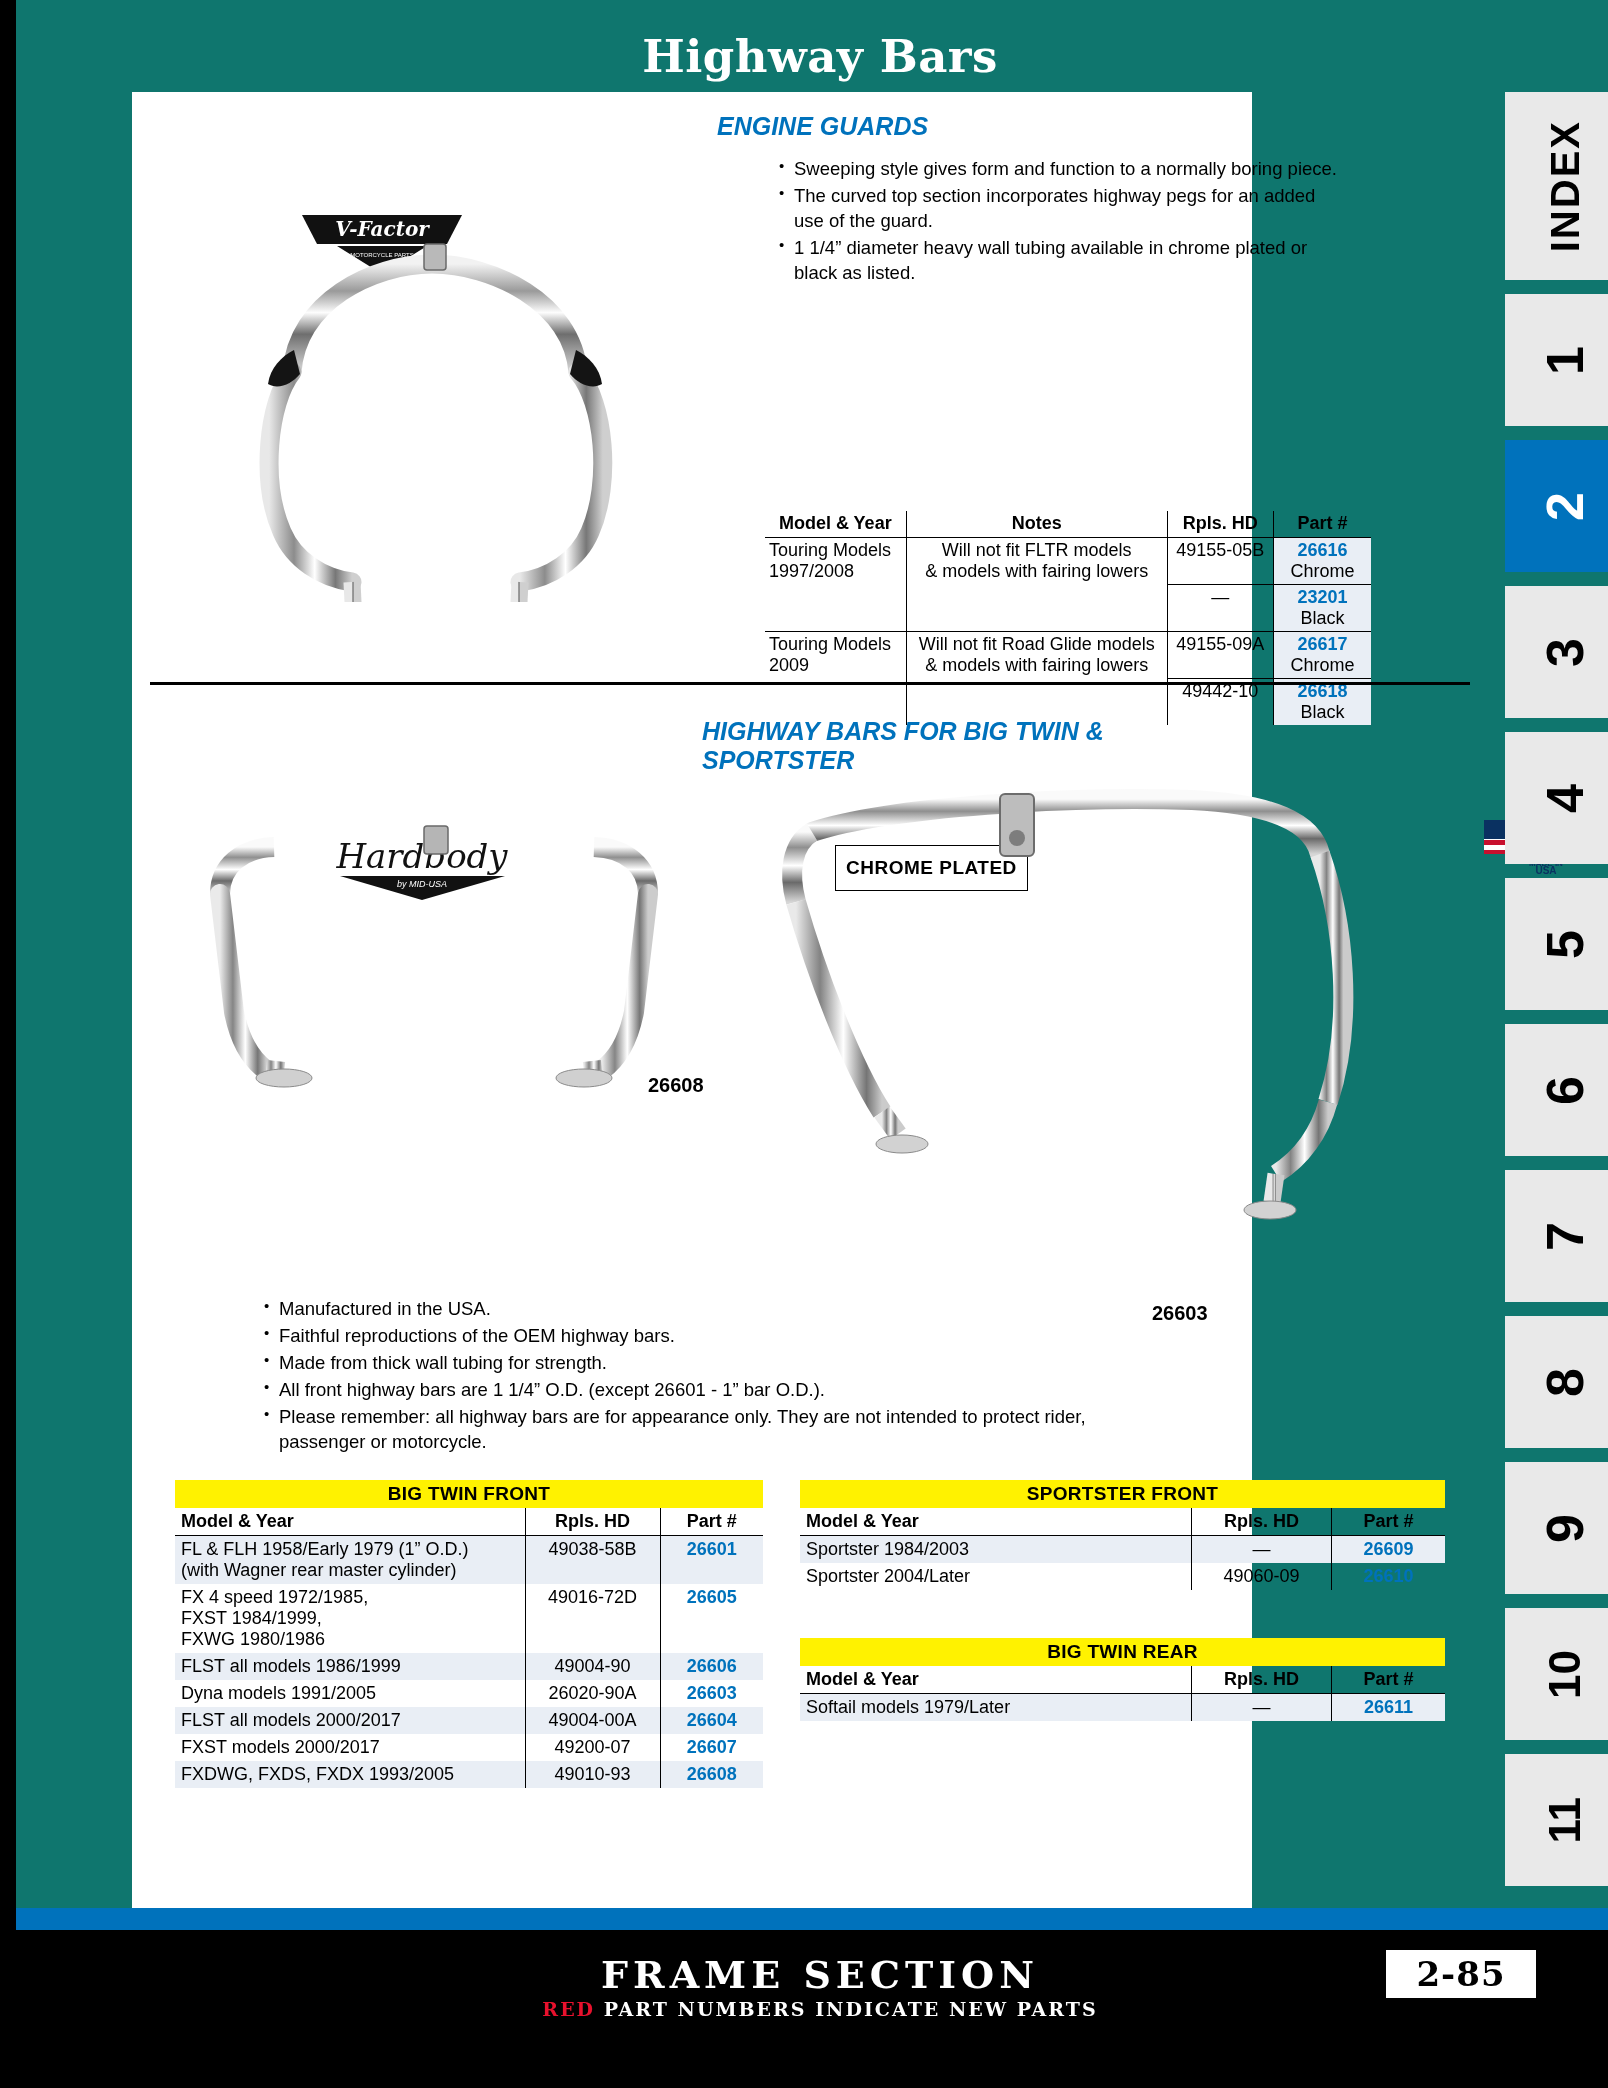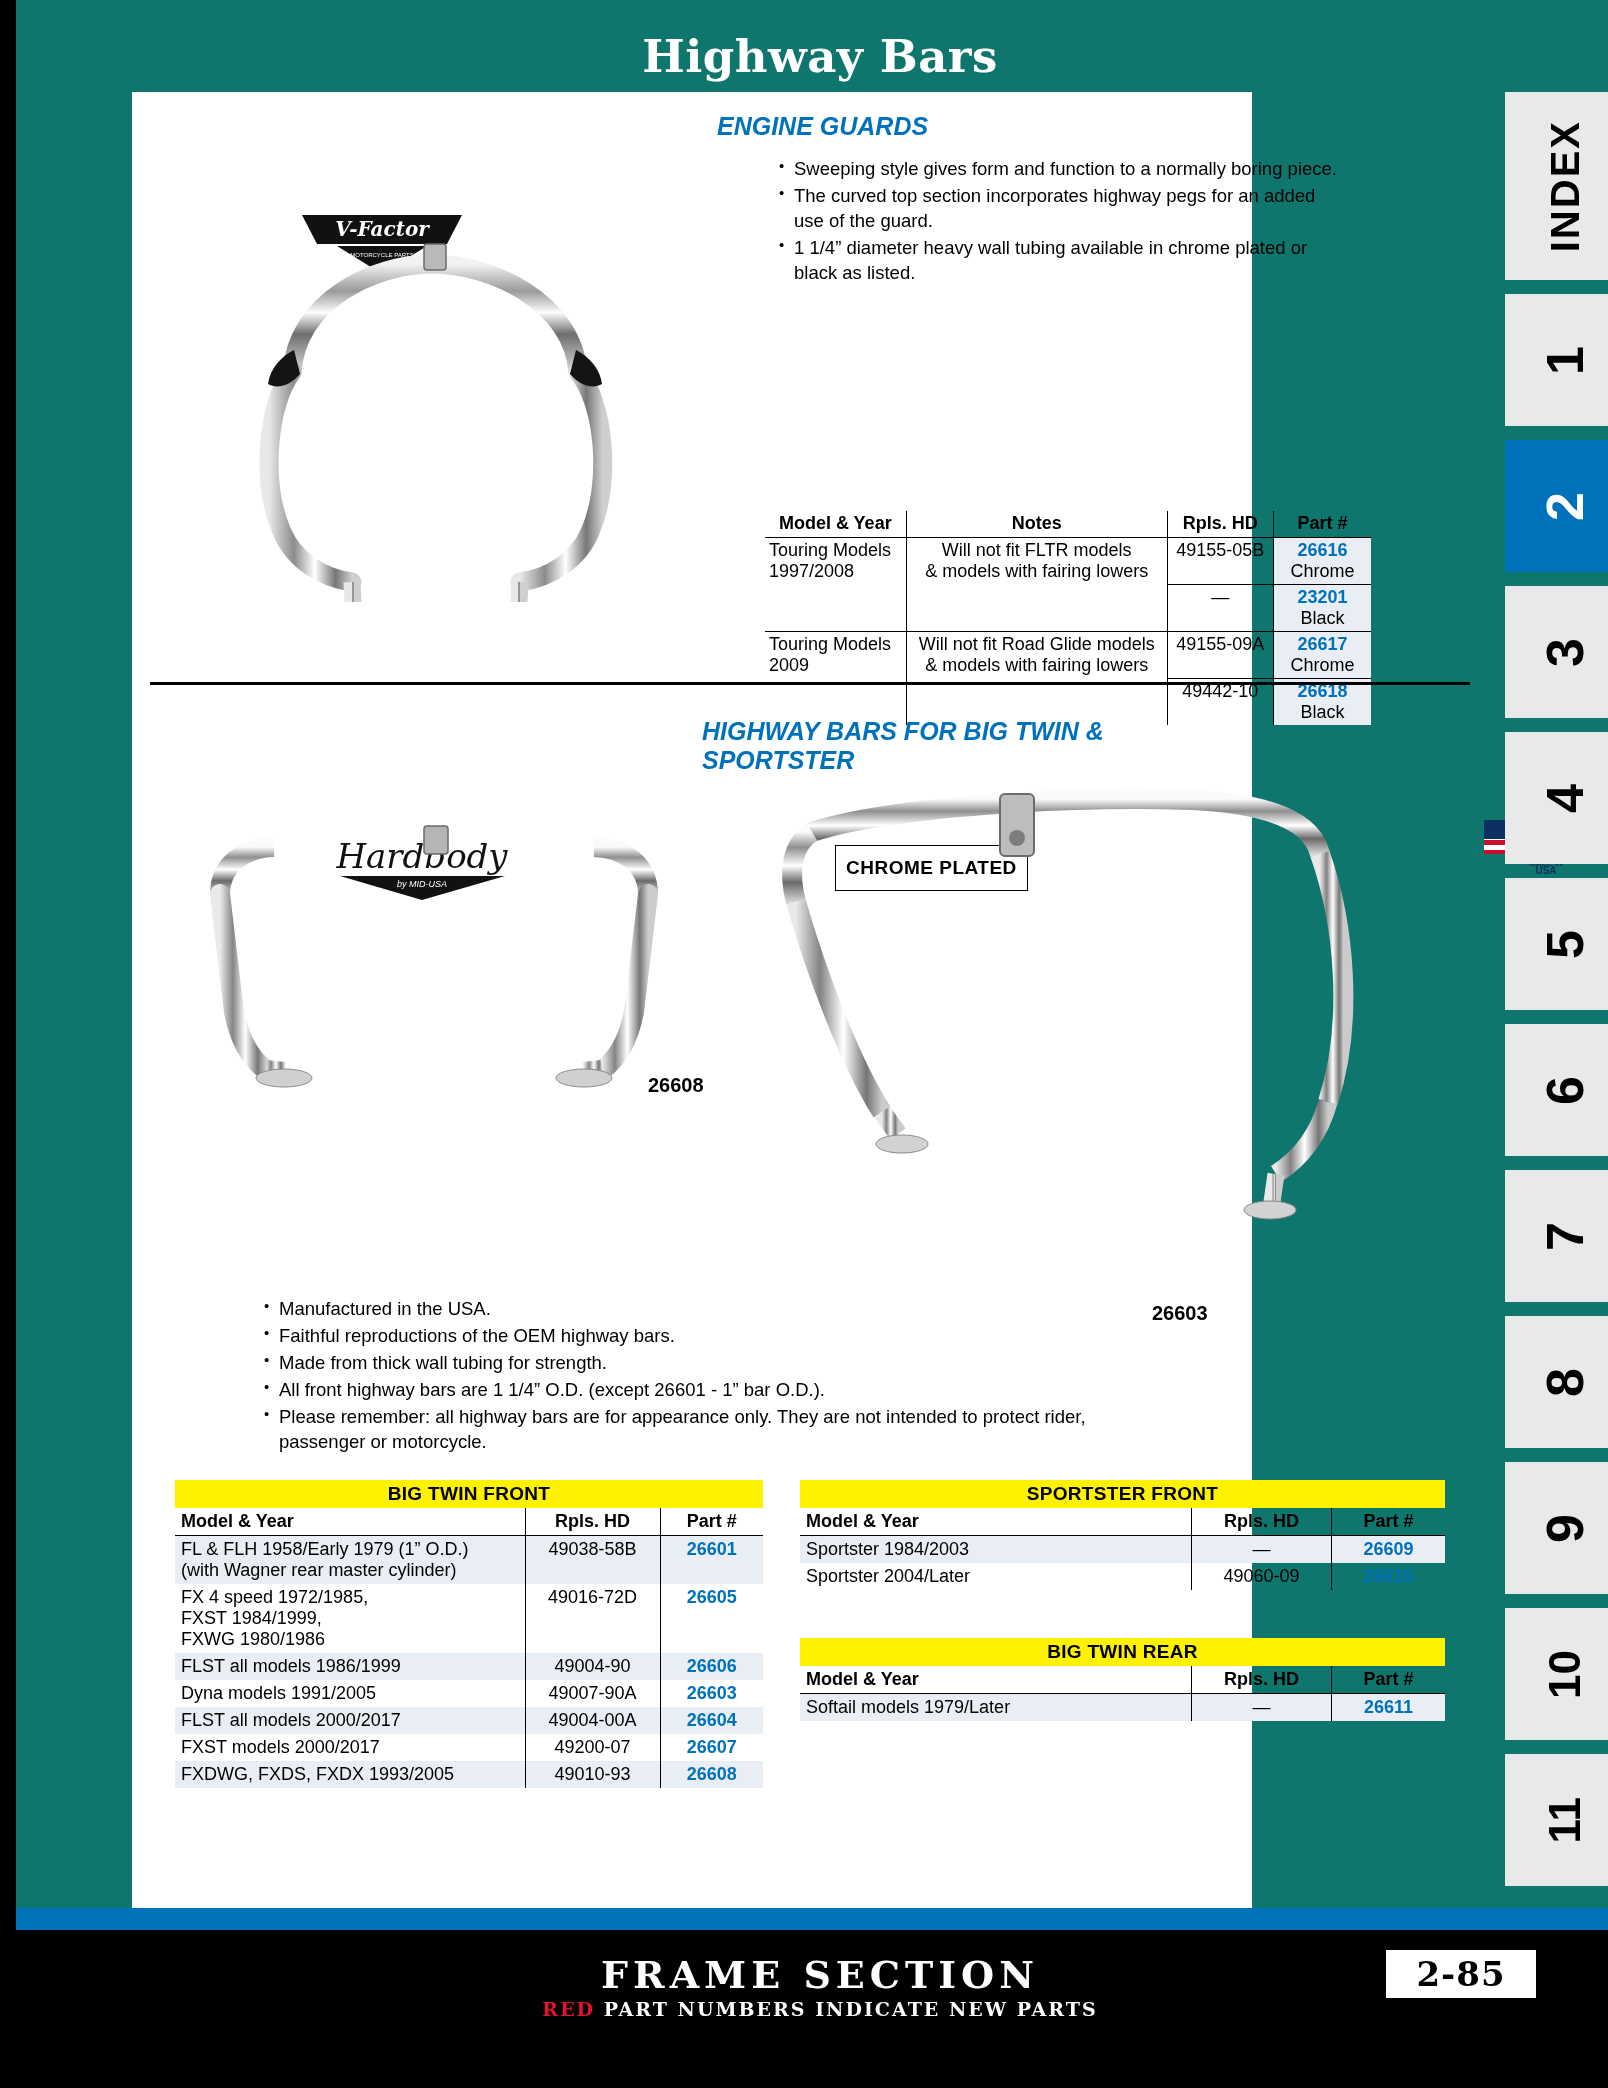--- a/index.html
+++ b/index.html
@@ -374,21 +374,21 @@
             <td class="vl c" style="vertical-align:top;">49016-72D</td>
             <td class="vl blue" style="vertical-align:top;">26605</td>
           </tr>
           <tr class="shade">
             <td>FLST all models 1986/1999</td>
             <td class="vl c">49004-90</td>
             <td class="vl blue">26606</td>
           </tr>
           <tr>
             <td>Dyna models 1991/2005</td>
-            <td class="vl c">49007-90A</td>
+            <td class="vl c">26020-90A</td>
             <td class="vl blue">26603</td>
           </tr>
           <tr class="shade">
             <td>FLST all models 2000/2017</td>
             <td class="vl c">49004-00A</td>
             <td class="vl blue">26604</td>
           </tr>
           <tr>
             <td>FXST models 2000/2017</td>
             <td class="vl c">49200-07</td>

